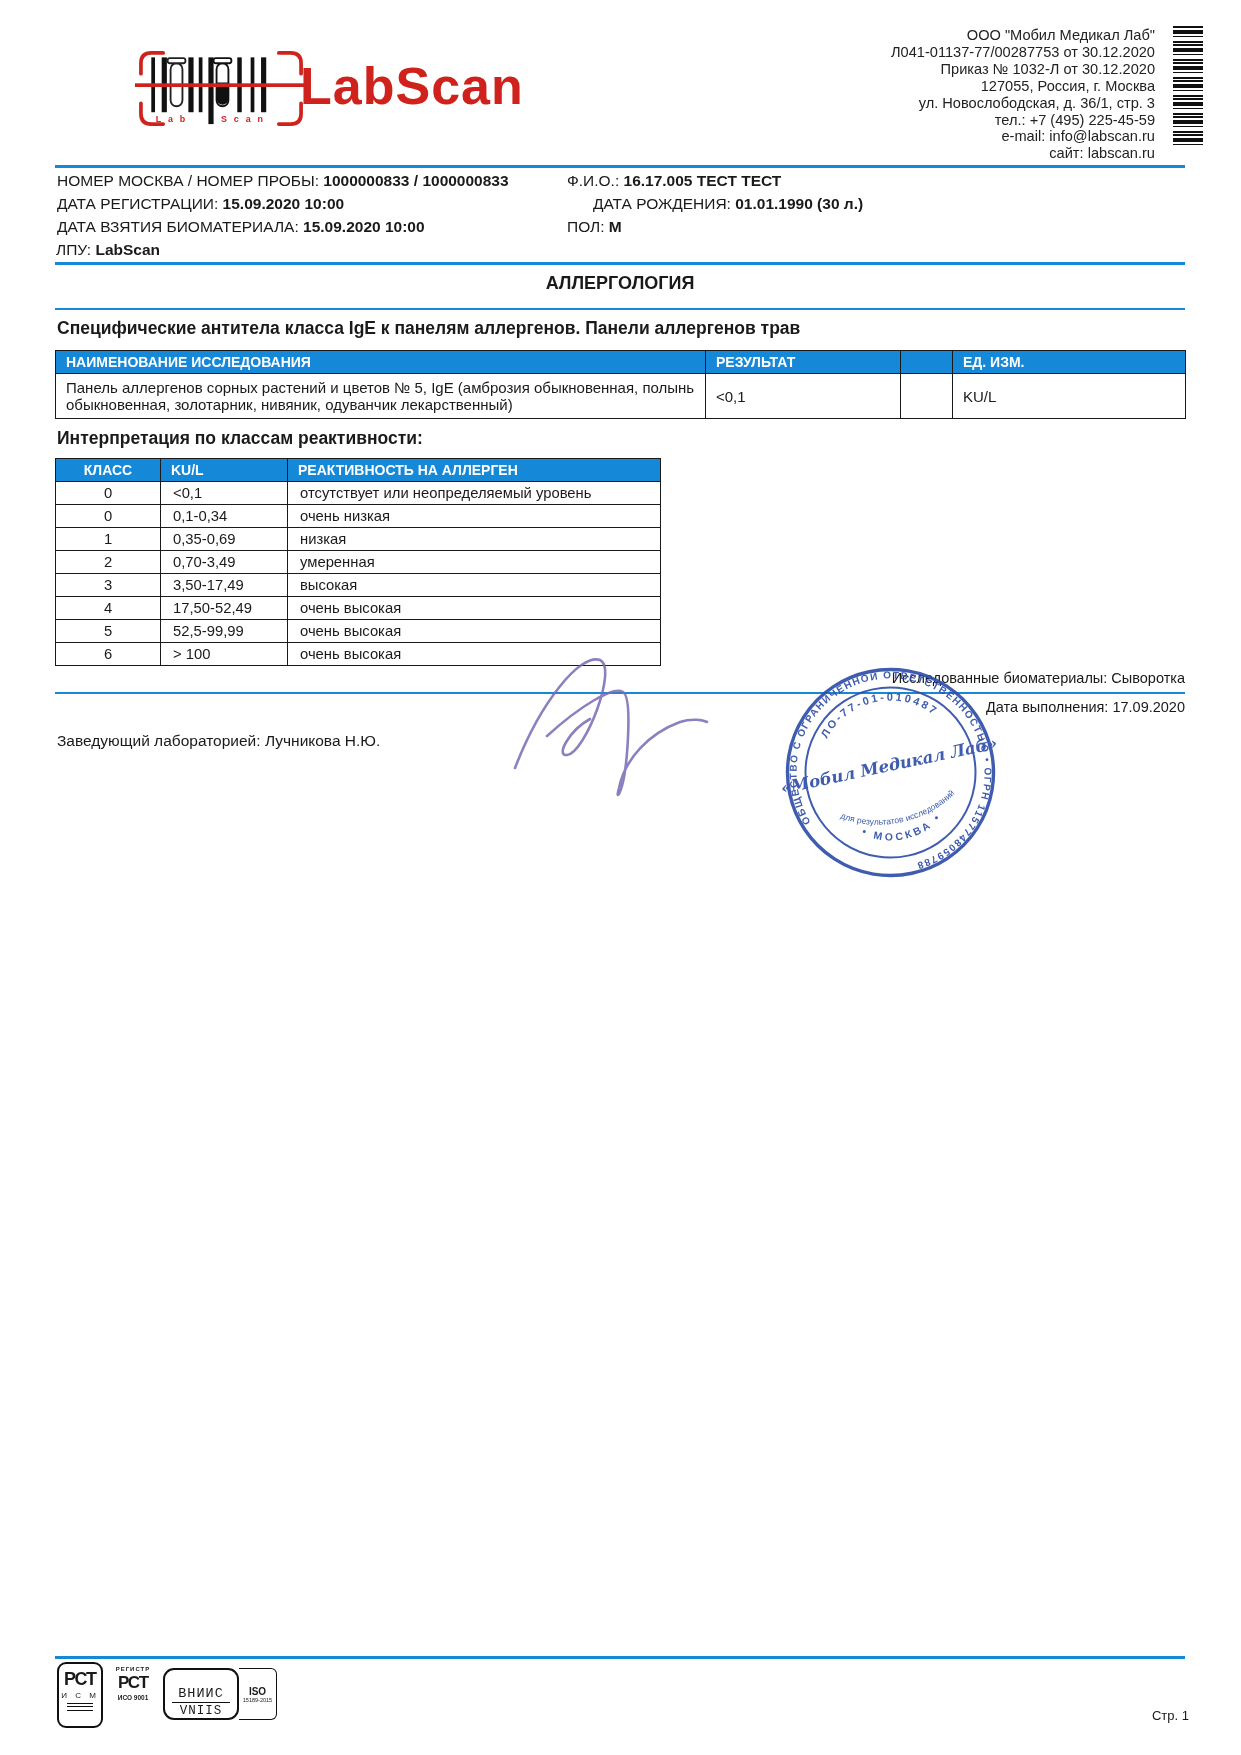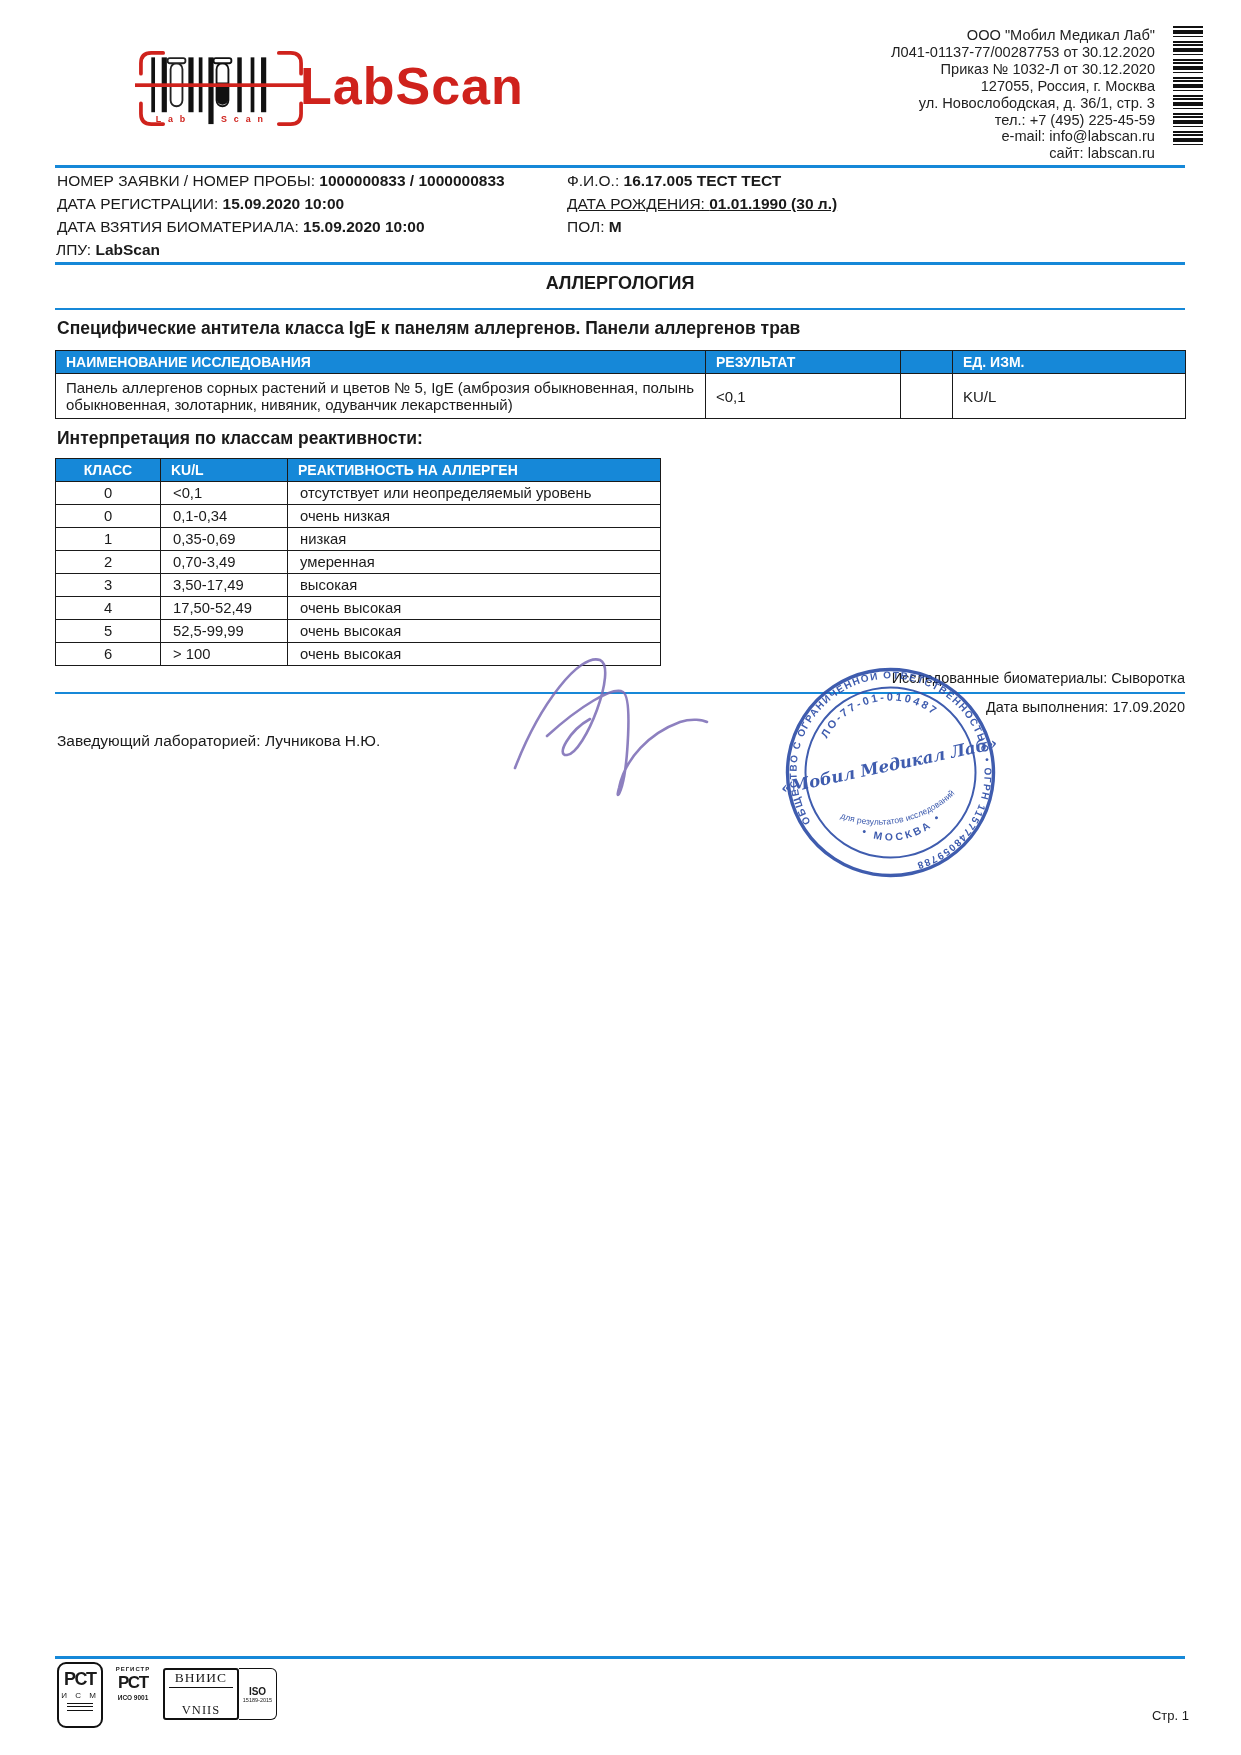--- a/index.html
+++ b/index.html
@@ -55,21 +55,21 @@
   .badges{position:absolute;left:57px;top:1662px;display:flex;align-items:flex-start;gap:8px;}
   .b-rst1{width:46px;height:66px;border:2.5px solid #111;border-radius:9px;display:flex;flex-direction:column;align-items:center;padding-top:5px;}
   .b-rst1 .big{font-size:18px;font-weight:bold;letter-spacing:-1px;}
   .b-rst1 .small{font-size:8px;letter-spacing:3px;margin-top:1px;}
   .b-rst1 .tick{width:26px;border-top:1.6px solid #111;margin-top:2.5px;}
   .b-rst2{width:44px;height:58px;margin-top:4px;display:flex;flex-direction:column;align-items:center;}
   .b-rst2 .arc{font-size:6px;font-weight:bold;letter-spacing:1px;}
   .b-rst2 .big{font-size:17px;font-weight:bold;letter-spacing:-1px;margin:1px 0;}
   .b-rst2 .sub{font-size:6.5px;font-weight:bold;}
   .b-vniis{display:flex;margin-top:6px;}
-  .b-vniis .main{width:76px;height:52px;border:2.5px solid #111;border-radius:3px;display:flex;flex-direction:column;align-items:center;justify-content:space-between;font-family:Liberation Serif, serif;}
+  .b-vniis .main{width:76px;height:52px;border:2.5px solid #111;border-radius:11px;display:flex;flex-direction:column;align-items:center;justify-content:flex-end;font-family:Liberation Mono, monospace;}
   .b-vniis .main .t{font-size:13.5px;letter-spacing:1px;border-bottom:1.4px solid #111;padding:0 6px 1px;}
   .b-vniis .main .b{font-size:12.5px;letter-spacing:1px;padding-top:1px;}
   .b-vniis .iso{width:38px;height:52px;border:1.6px solid #111;border-left:none;border-radius:0 6px 6px 0;display:flex;flex-direction:column;align-items:center;justify-content:center;}
   .b-vniis .iso .t{font-size:10px;font-weight:bold;}
   .b-vniis .iso .b{font-size:5.5px;}
   .quality{position:absolute;left:270px;top:1666px;font-size:13.5px;line-height:20px;color:#111;}
   .pageno{position:absolute;right:52px;top:1708px;font-size:13px;}
 </style>
 </head>
 <body>
@@ -118,35 +118,35 @@
     <div>ул. Новослободская, д. 36/1, стр. 3</div>
     <div>тел.: +7 (495) 225-45-59</div>
     <div>e-mail: info@labscan.ru</div>
     <div>сайт: labscan.ru</div>
   </div>
   <div class="vbarcode"></div>
 
   <div class="hline thick" style="top:165px;"></div>
 
   <div class="kv" style="left:57px;top:172px;">
-    <span>НОМЕР ЗАЯВКИ / НОМЕР ПРОБЫ: </span><b>1000000833 / 1000000833</b>
+    <span>НОМЕР МОСКВА / НОМЕР ПРОБЫ: </span><b>1000000833 / 1000000833</b>
   </div>
   <div class="kv" style="left:57px;top:195px;">
     <span>ДАТА РЕГИСТРАЦИИ: </span><b>15.09.2020 10:00</b>
   </div>
   <div class="kv" style="left:57px;top:218px;">
     <span>ДАТА ВЗЯТИЯ БИОМАТЕРИАЛА: </span><b>15.09.2020 10:00</b>
   </div>
   <div class="kv" style="left:56px;top:241px;">
     <span>ЛПУ: </span><b>LabScan</b>
   </div>
   <div class="kv" style="left:567px;top:172px;">
     <span>Ф.И.О.: </span><b>16.17.005 ТЕСТ ТЕСТ</b>
   </div>
-  <div class="kv" style="left:567px;top:195px;text-decoration:underline;">
+  <div class="kv" style="left:593px;top:195px;">
     <span>ДАТА РОЖДЕНИЯ: </span><b>01.01.1990 (30 л.)</b>
   </div>
   <div class="kv" style="left:567px;top:218px;">
     <span>ПОЛ: </span><b>М</b>
   </div>
 
   <div class="hline thick" style="top:262px;"></div>
   <div class="sec-title" style="top:273px;">АЛЛЕРГОЛОГИЯ</div>
   <div class="hline thin" style="top:308px;"></div>
 

